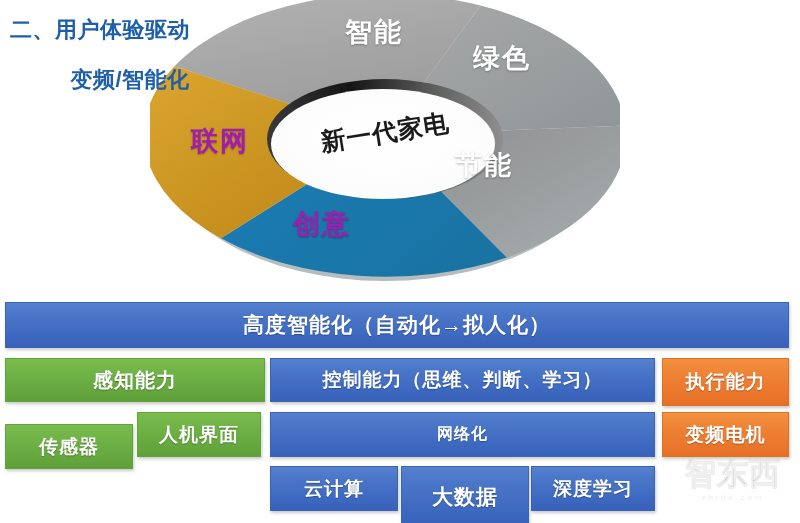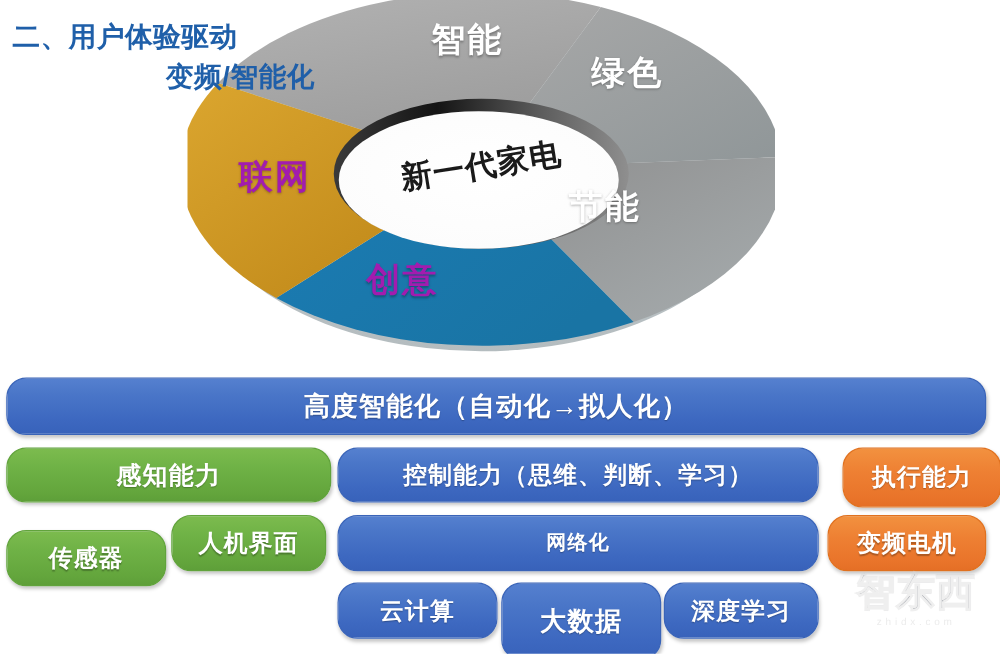--- a/index.html
+++ b/index.html
@@ -14,21 +14,21 @@
   #slide-title{
     position:absolute;left:8px;top:14px;width:270px;
     color:#1f5fa9;
     font-weight:bold;
     font-size:22px;
     line-height:32px;
     letter-spacing:0.5px;
     z-index:40;
   }
   #slide-title .line1{display:block;text-align:left;padding-left:2px;}
-  #slide-title .line2{display:block;text-align:right;padding-right:26px;}
+  #slide-title .line2{display:block;text-align:center;padding-right:26px;margin-top:18px;}
 
   
   #donut-wrap{
     position:absolute;left:150px;top:-8px;width:470px;height:300px;
     z-index:10;
   }
   #donut-svg{display:block;width:470px;height:300px;}
 
   .seg-label{
     position:absolute;
@@ -57,21 +57,21 @@
     font-size:25px;
     letter-spacing:1px;
     transform:rotate(-9deg);
     z-index:25;
     white-space:nowrap;
   }
 
   
   .box{
     position:absolute;
-    border-radius:16px;
+    border-radius:0;
     color:#ffffff;
     font-weight:bold;
     display:flex;align-items:center;justify-content:center;
     text-align:center;
     box-shadow:1px 2px 3px rgba(0,0,0,.22);
     letter-spacing:1px;
     text-shadow:0 1px 1px rgba(0,0,0,.28);
     box-sizing:border-box;
   }
   .blue{
@@ -83,21 +83,21 @@
     border:1px solid #61a33c;
   }
   .orange{
     background:linear-gradient(to bottom,#f2913f 0%,#ee8033 40%,#e9742a 85%,#e56f26 100%);
     border:1px solid #e0711f;
   }
 
   #box-high-intel{left:5px;top:302px;width:784px;height:46px;font-size:21px;}
   #box-perception{left:5px;top:358px;width:260px;height:44px;font-size:20px;}
   #box-control{left:270px;top:358px;width:385px;height:44px;font-size:19px;}
-  #box-execute{left:662px;top:358px;width:127px;height:48px;font-size:19px;margin-left:12px;}
+  #box-execute{left:662px;top:358px;width:127px;height:48px;font-size:19px;}
   #box-sensor{left:5px;top:412px;width:128px;height:45px;font-size:19px;margin-top:12px;}
   #box-hmi{left:137px;top:412px;width:124px;height:45px;font-size:19px;}
   #box-network{left:270px;top:412px;width:385px;height:45px;font-size:16px;}
   #box-vfmotor{left:662px;top:412px;width:127px;height:45px;font-size:19px;}
   #box-cloud{left:270px;top:466px;width:128px;height:45px;font-size:19px;}
   #box-bigdata{left:401px;top:466px;width:128px;height:62px;font-size:21px;}
   #box-deeplearn{left:531px;top:466px;width:124px;height:45px;font-size:19px;}
 
   
   #watermark{

